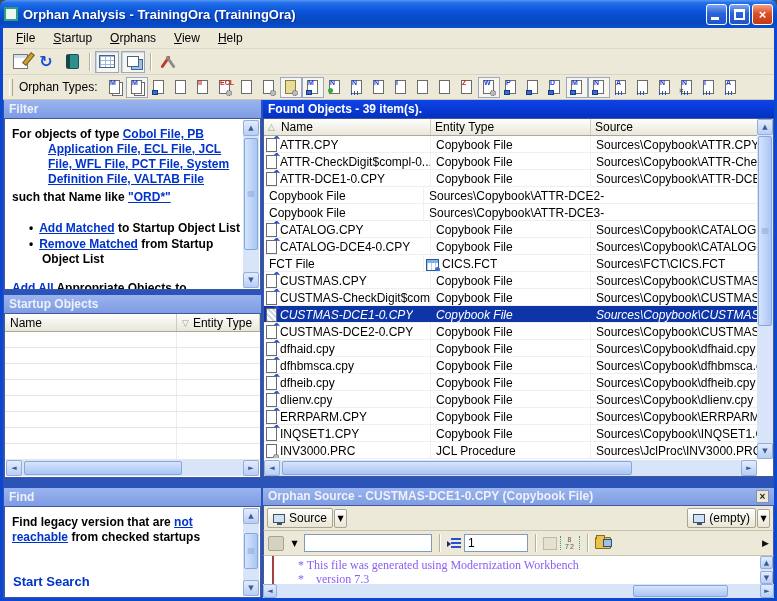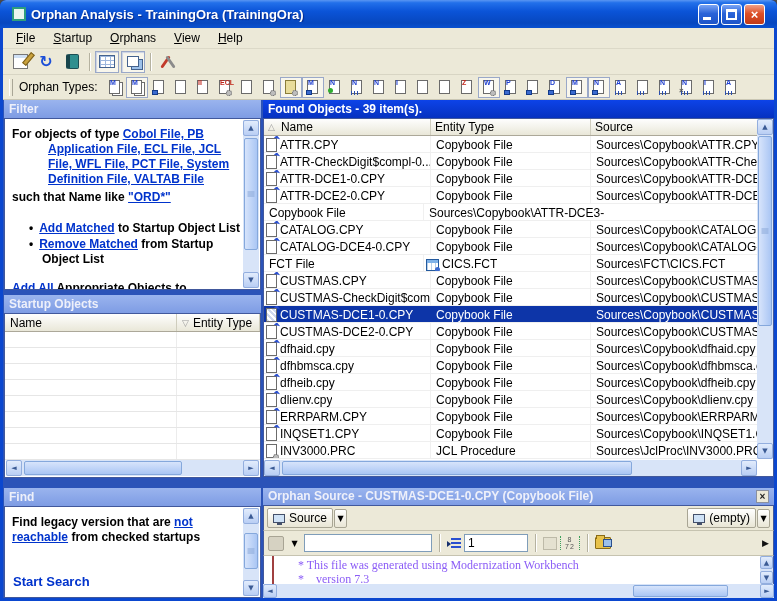--- a/index.html
+++ b/index.html
@@ -4,21 +4,21 @@
 <style>
   * { box-sizing: border-box; margin: 0; padding: 0; }
   html,body { background:#4a4a4a; }
   .window{
     width:777px;height:601px;position:relative;
     background:#0b47cf;padding:0 3px 3px;overflow:hidden;
     font-family:"Liberation Sans",sans-serif;border-radius:6px 6px 0 0;
   }
   
   .titlebar{
-    margin:0 -3px;height:28px;display:flex;align-items:center;padding:0 12px;gap:5px;
+    margin:0 -3px;height:28px;display:flex;align-items:center;padding:0 4px;gap:5px;
     background:linear-gradient(180deg,#5a96f2 0%,#2270ea 10%,#0b54d8 40%,#0747bf 82%,#0a51d0 100%);
     border-radius:6px 6px 0 0;
   }
   .appicon{width:14px;height:14px;background:#eaf6ef;border:2px solid #2e9e7e;flex:0 0 auto;}
   .wtitle{color:#fff;font-size:13px;font-weight:bold;text-shadow:1px 1px 1px #05298a;flex:1;
           white-space:nowrap;overflow:hidden;}
   .winbtns{display:flex;gap:2px;}
   .wbtn{width:21px;height:21px;border:1px solid #fff;border-radius:3px;position:relative;
         background:linear-gradient(180deg,#7aa4f4,#2a63d8 45%,#1e55c8);}
   .wbtn.close{background:linear-gradient(180deg,#f0a088,#dd4f27 45%,#c23a17);
@@ -126,21 +126,21 @@
   .th.name{width:167px;}
   .th.etype{width:160px;}
   .th.src{flex:1;border-right:none;}
   .tbody{position:absolute;left:0;right:16px;top:17px;bottom:17px;overflow:hidden;}
   .frow{display:flex;height:17px;font-size:12px;align-items:center;border-bottom:1px solid #efefef;}
   .fcell{height:100%;display:flex;align-items:flex-end;overflow:hidden;white-space:nowrap;}
   .fcell.name{width:167px;gap:3px;padding-left:2px;border-right:1px solid #f0f0f0;}
   .fcell.etype{width:160px;padding-left:5px;border-right:1px solid #f0f0f0;}
   .fcell.src{flex:1;padding-left:5px;}
   .frow.selected{background:#0d35a8;color:#fff;}
-  .frow.selected .fcell{border-right-color:#0d35a8;}
+  .frow.selected .fcell{border-right-color:#0d35a8;font-style:italic;}
   
   .os-hdr-close{margin-left:auto;width:13px;height:13px;background:#ece9d8;border:1px solid #8a90a0;
      color:#222;font-size:10px;line-height:11px;text-align:center;font-weight:bold;}
   .osrow1{position:absolute;left:0;right:0;top:17px;height:26px;background:#ece9d8;
      border:1px solid #41589c;border-bottom:1px solid #c6c3b0;display:flex;align-items:center;padding:0 3px;}
   .osrow2{position:absolute;left:0;right:0;top:43px;height:25px;background:#ece9d8;
      border-left:1px solid #41589c;border-right:1px solid #41589c;border-bottom:1px solid #c6c3b0;
      display:flex;align-items:center;padding:0 4px;gap:3px;}
   .oscode{position:absolute;left:0;right:0;top:68px;bottom:14px;background:#fff;
      border-left:1px solid #41589c;border-right:1px solid #41589c;overflow:hidden;}
@@ -528,26 +528,20 @@
               <span class="fcell name">
                 <span class="docico">
                   <span class="mark-arrow"></span>
                 </span>
                 <span class="nametext">ATTR-DCE1-0.CPY</span>
               </span>
               <span class="fcell etype">Copybook File</span>
               <span class="fcell src">Sources\Copybook\ATTR-DCE1-</span>
             </div>
             <div class="frow">
-              <span class="fcell name">
-                <span class="docico">
-                  <span class="mark-arrow"></span>
-                </span>
-                <span class="nametext">ATTR-DCE2-0.CPY</span>
-              </span>
               <span class="fcell etype">Copybook File</span>
               <span class="fcell src">Sources\Copybook\ATTR-DCE2-</span>
             </div>
             <div class="frow">
               <span class="fcell etype">Copybook File</span>
               <span class="fcell src">Sources\Copybook\ATTR-DCE3-</span>
             </div>
             <div class="frow">
               <span class="fcell name">
                 <span class="docico">

